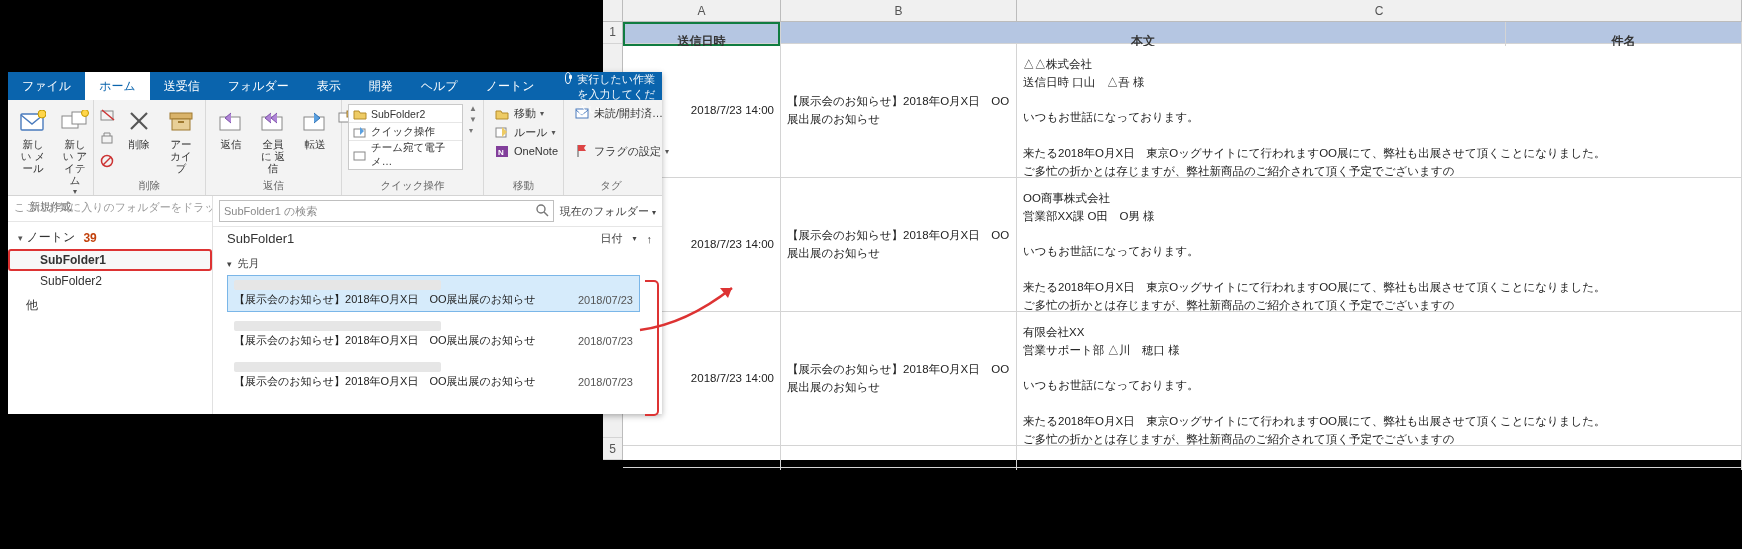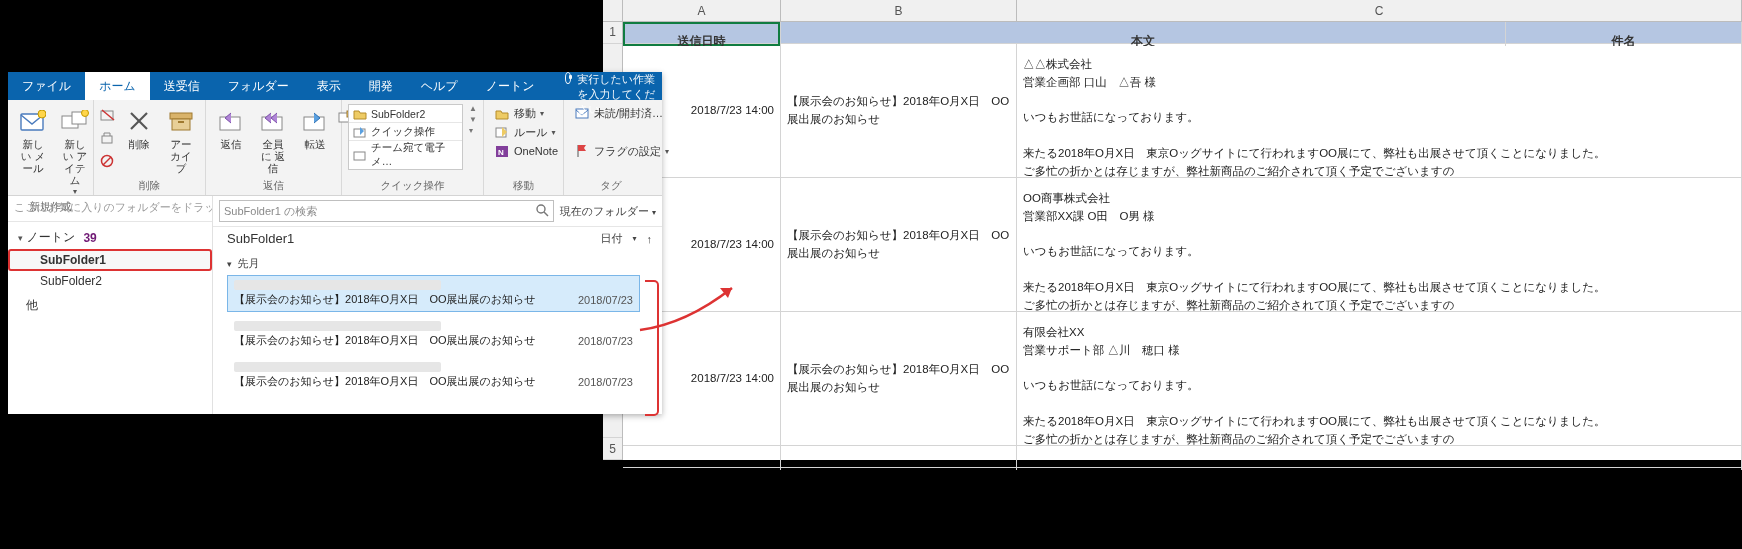--- a/index.html
+++ b/index.html
@@ -146,21 +146,21 @@
     padding:4px 6px;height:26px;
     border-bottom:1px solid #e6e6e6;
     white-space:nowrap;overflow:hidden;
   }
   .tree{padding:4px 0;}
   .tree-head{
     display:flex;align-items:center;gap:4px;
     padding:3px 10px;cursor:pointer;
   }
   .tree-head .tri{font-size:9px;color:#555;}
-  .tree-head .count{color:#701a75;font-weight:bold;margin-left:4px;}
+  .tree-head .count{color:#c2410c;font-weight:bold;margin-left:4px;}
   .tree-item{
     padding:3px 10px 3px 32px;cursor:pointer;
     display:flex;align-items:center;
   }
   .tree-item.highlight{
     border:2px solid #d33; border-radius:3px;
     padding:2px 8px 2px 30px; font-weight:bold;
     background:#f7f7f7;
   }
   .tree-other{padding:6px 10px 3px 18px;}
@@ -289,21 +289,21 @@
         <div class="cell w-a sel">送信日時</div>
         <div class="cell w-c">本文</div>
         <div class="cell w-b">件名</div>
       </div>
 
       <div id="xl-data-rows">
           <div class="xl-row h-data">
             <div class="cell w-a body-cell c-right" style="display:flex;align-items:center;justify-content:flex-end">2018/7/23 14:00</div>
             <div class="cell w-b body-cell" style="display:flex;align-items:center">【展示会のお知らせ】2018年O月X日　OO展出展のお知らせ</div>
             <div class="cell w-c body-cell" style="white-space:pre-line">△△株式会社
-営業企画部 口山　△吾 様
+送信日時 口山　△吾 様
 
 いつもお世話になっております。
 
 来たる2018年O月X日　東京Oッグサイトにて行われますOO展にて、弊社も出展させて頂くことになりました。
 ご多忙の折かとは存じますが、弊社新商品のご紹介されて頂く予定でございますの</div>
           </div>
           <div class="xl-row h-data">
             <div class="cell w-a body-cell c-right" style="display:flex;align-items:center;justify-content:flex-end">2018/7/23 14:00</div>
             <div class="cell w-b body-cell" style="display:flex;align-items:center">【展示会のお知らせ】2018年O月X日　OO展出展のお知らせ</div>
             <div class="cell w-c body-cell" style="white-space:pre-line">OO商事株式会社

